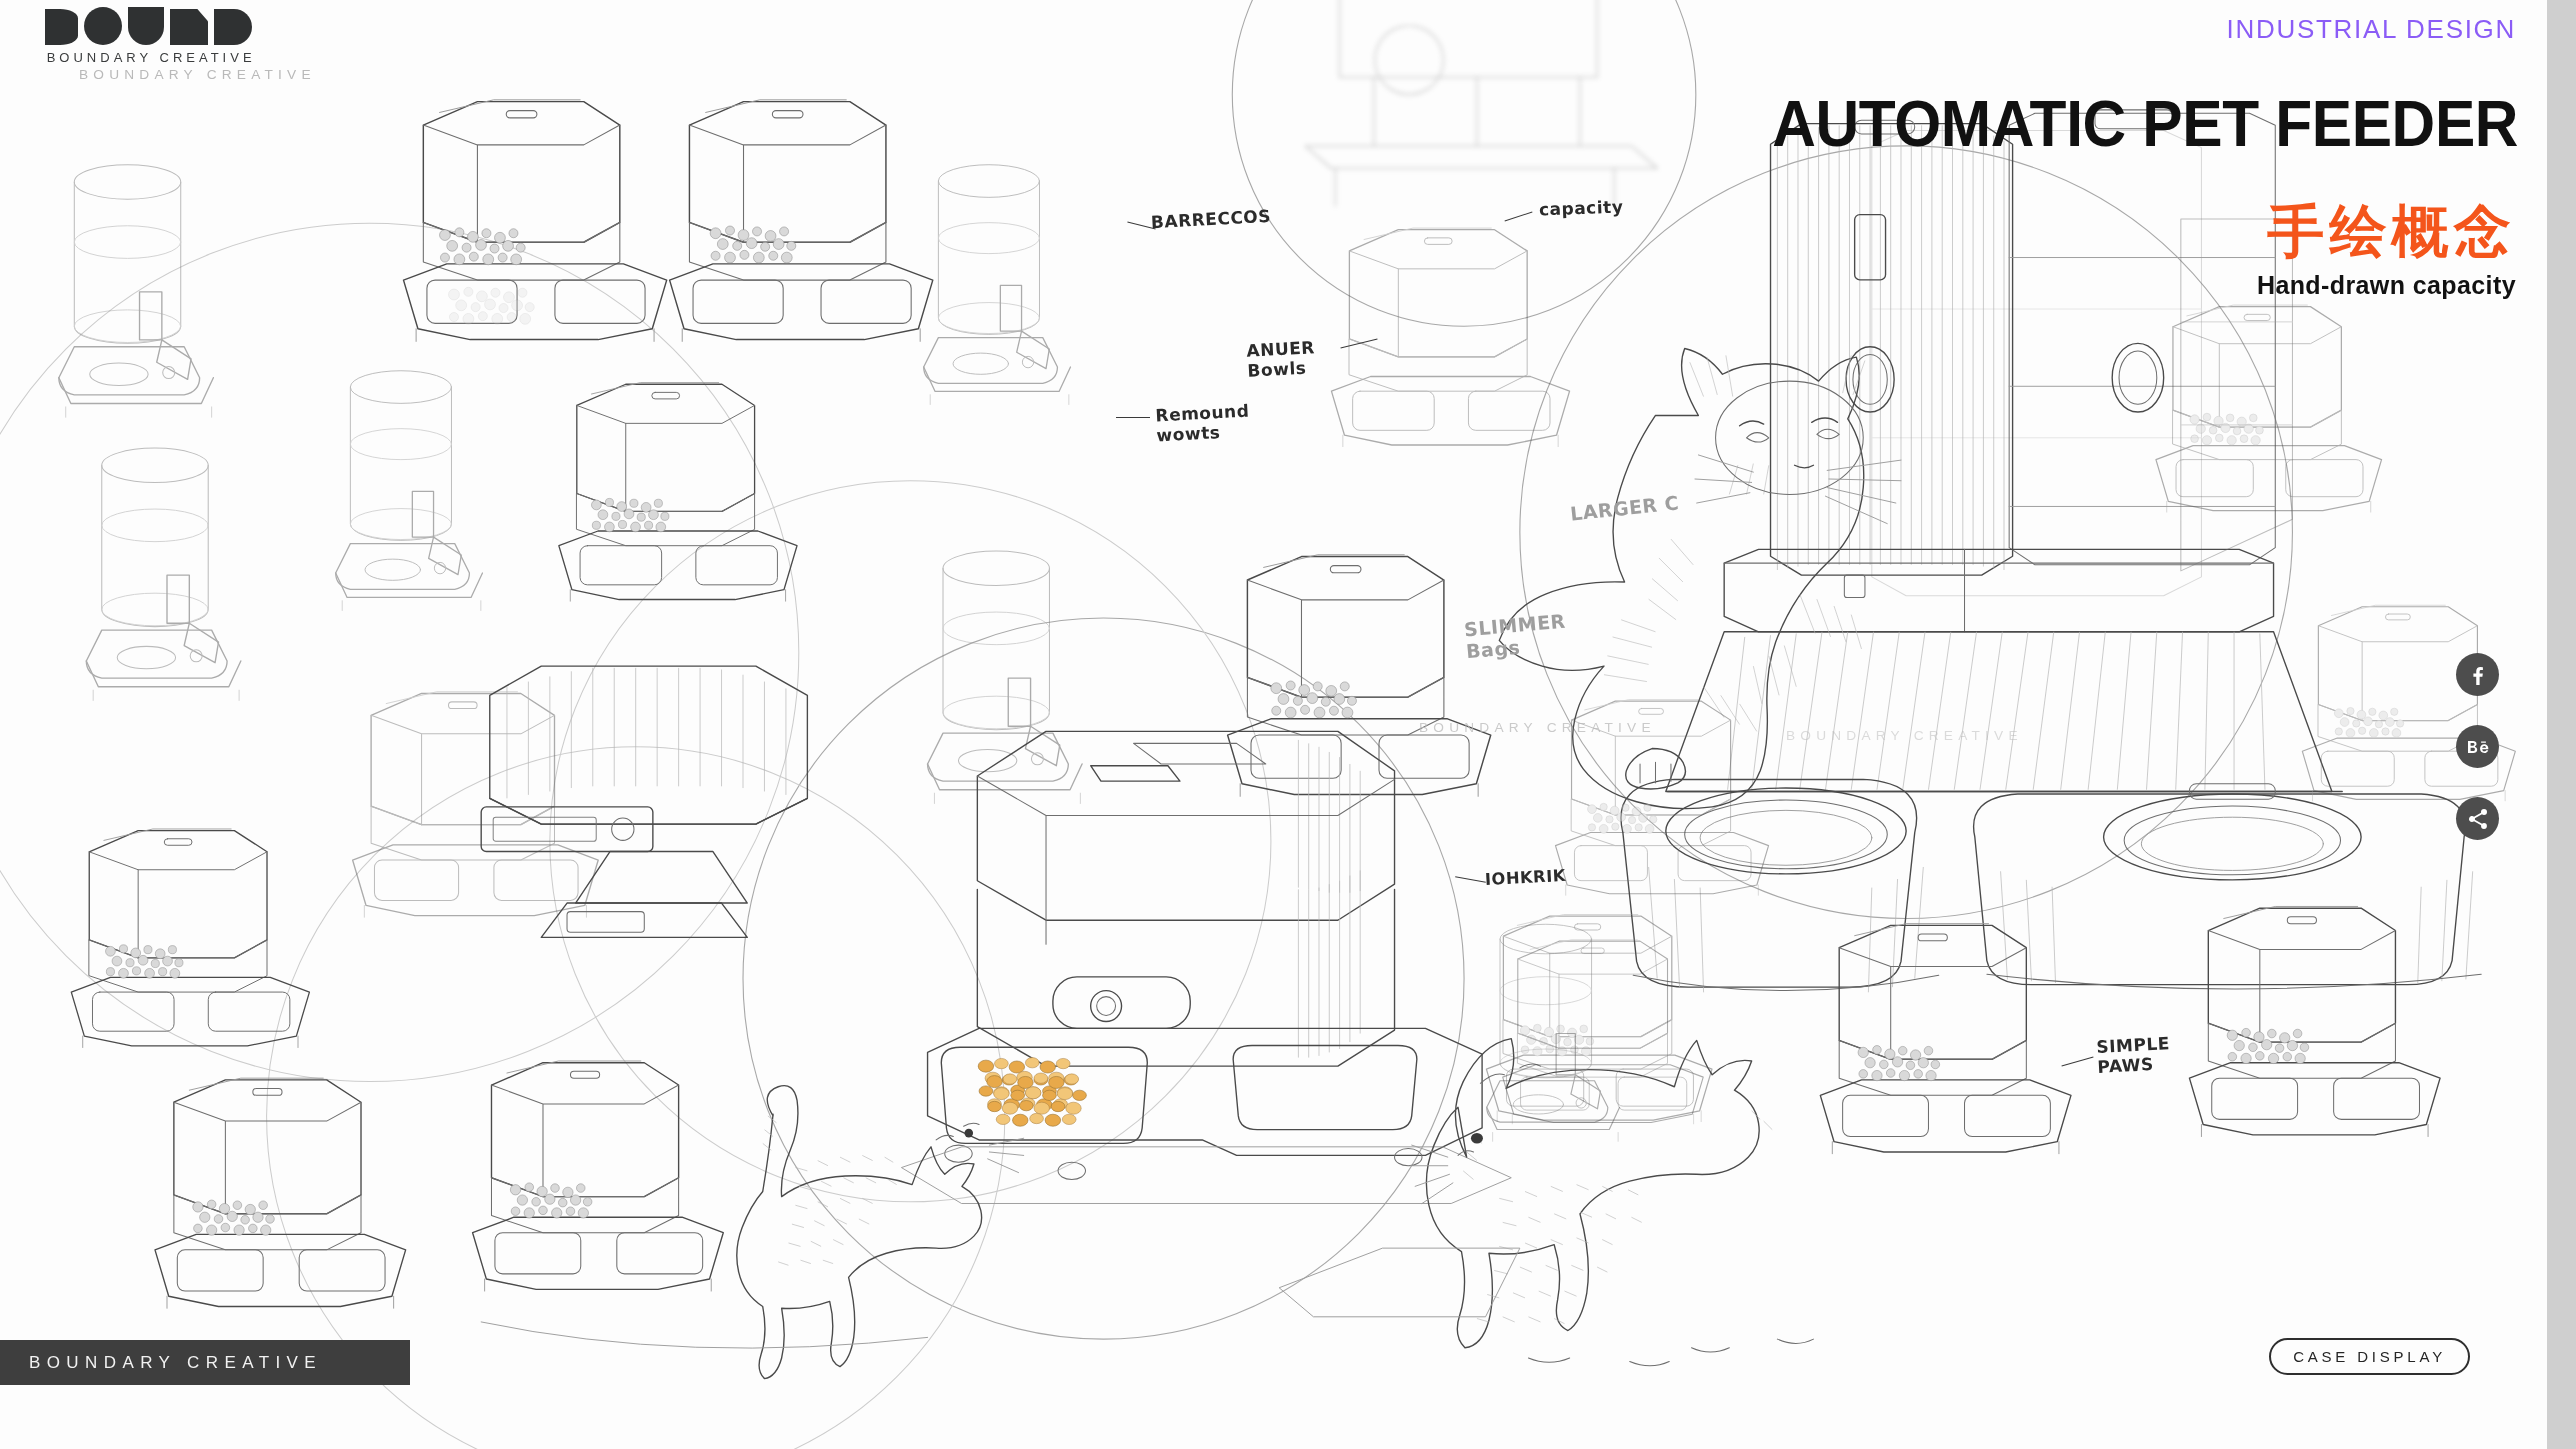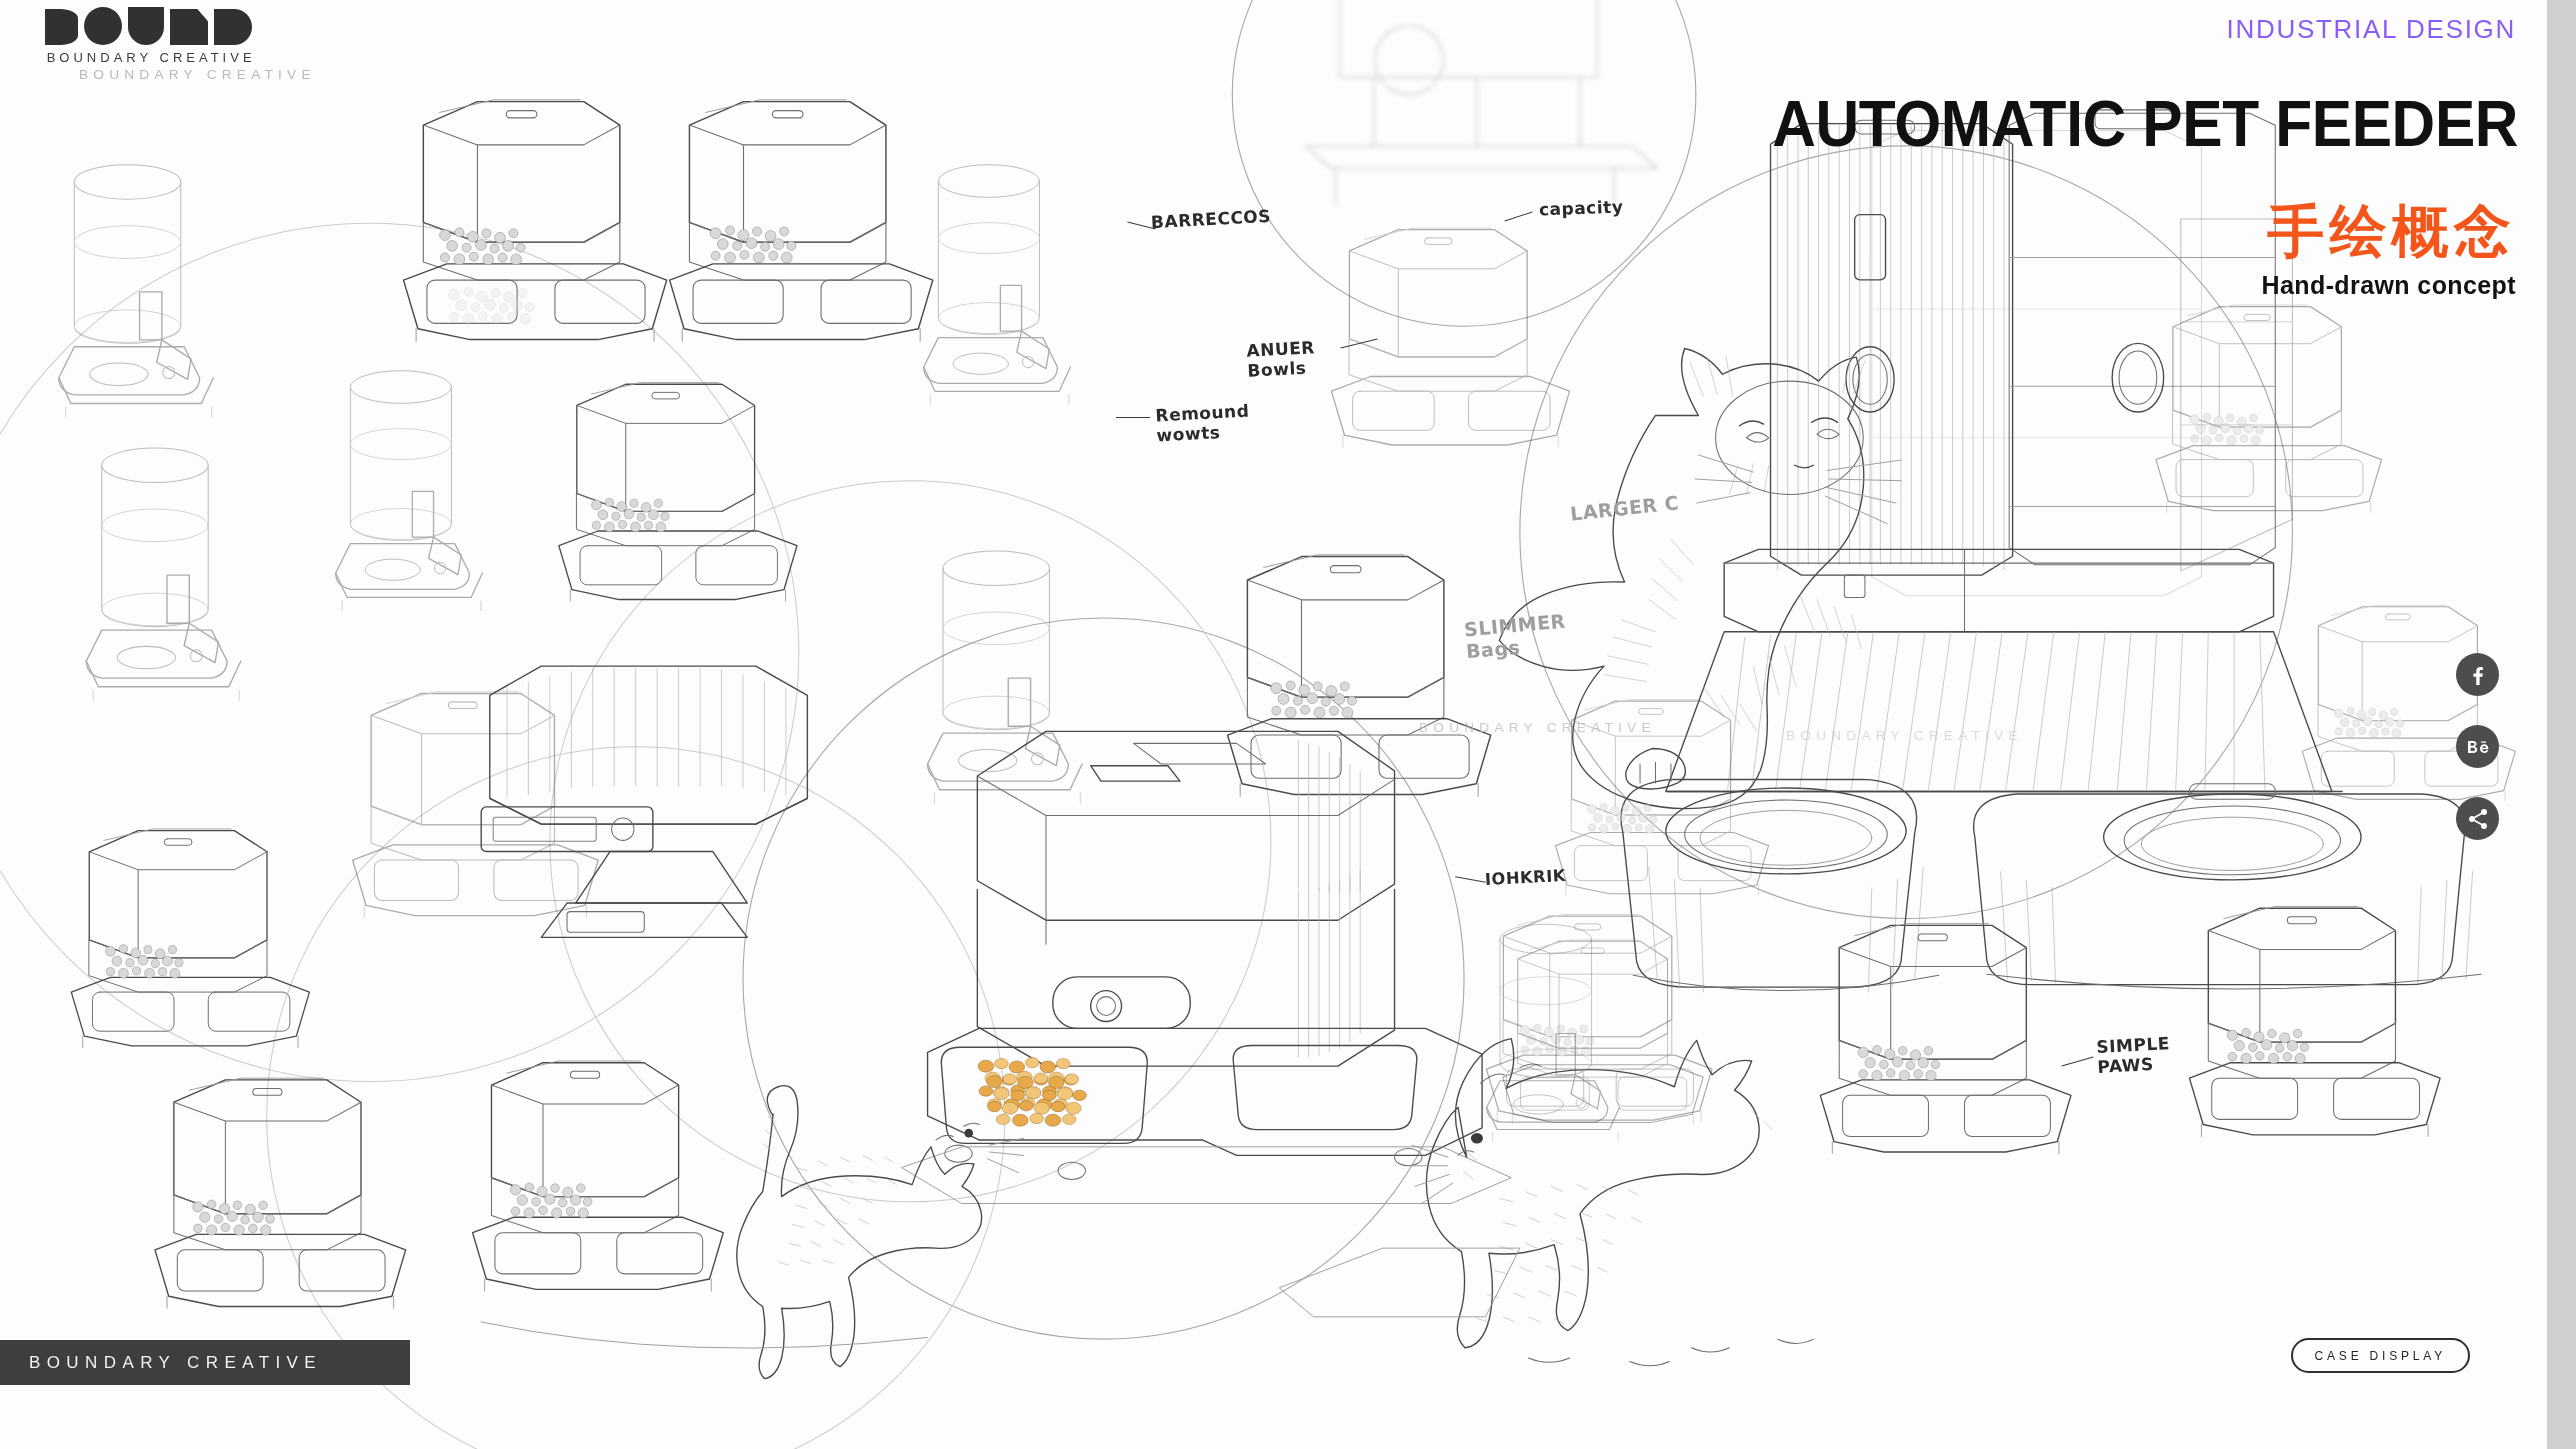--- a/index.html
+++ b/index.html
@@ -50,21 +50,21 @@
   .social{position:absolute;right:48px;top:653px;display:flex;flex-direction:column;gap:29px;align-items:center;}
   .sbtn{width:43px;height:43px;border-radius:50%;background:#4d4d4d;display:flex;align-items:center;justify-content:center;}
   .sbtn svg{width:24px;height:24px;fill:#fff;}
 
   .footer-band{position:absolute;left:0;top:1340px;width:410px;height:45px;background:#3e3e3e;
         display:flex;align-items:center;padding-left:29px;}
   .footer-band span{color:#f2f2f2;font-size:17px;letter-spacing:6.4px;}
 
   .case{position:absolute;right:77px;top:1338px;border:2.1px solid #2e2e2e;border-radius:20.6px;
         padding:7.7px 22px 8.6px;}
-  .case span{font-size:12px;letter-spacing:3.8px;color:#252525;margin-top:24px;}
+  .case span{font-size:15px;letter-spacing:3.8px;color:#252525;margin-top:24px;}
 
   
   .wm{position:absolute;font-size:13.7px;letter-spacing:5.2px;color:#b9b9b9;white-space:nowrap;}
 
   
   .hw{position:absolute;font-family:"DejaVu Sans",sans-serif;font-weight:700;color:#2b2b2b;
       font-size:17px;letter-spacing:0.5px;line-height:1.15;transform:rotate(-3deg);white-space:pre-line;}
   .hw.faint{color:#9e9e9e;}
   .lead{position:absolute;border-top:1.5px solid #3a3a3a;}
 
@@ -485,21 +485,21 @@
         <div class="lg-shape lg-u"></div>
         <div class="lg-shape lg-n"></div>
         <div class="lg-shape lg-d"></div>
       </div>
       <div class="logo-sub">BOUNDARY CREATIVE</div>
     </div>
 
     <div class="kicker">INDUSTRIAL  DESIGN</div>
     <div class="title">AUTOMATIC PET FEEDER</div>
     <div class="cn">手绘概念</div>
-    <div class="sub">Hand-drawn concept</div>
+    <div class="sub">Hand-drawn capacity</div>
 
     <div class="wm" style="left:79px;top:67px;">BOUNDARY CREATIVE</div>
     <div class="wm" style="left:1419px;top:720px;opacity:.75;">BOUNDARY CREATIVE</div>
     <div class="wm" style="left:1786px;top:728px;opacity:.5;">BOUNDARY CREATIVE</div>
 
     <div class="lead" style="left:1127px;top:225px;width:29px;transform:rotate(14deg);"></div>
     <div class="hw" style="left:1151px;top:210px;">BARRECCOS</div>
 
     <div class="lead" style="left:1504px;top:216px;width:29px;transform:rotate(-18deg);"></div>
     <div class="hw" style="left:1539px;top:199px;transform:rotate(-2deg);">capacity</div>

